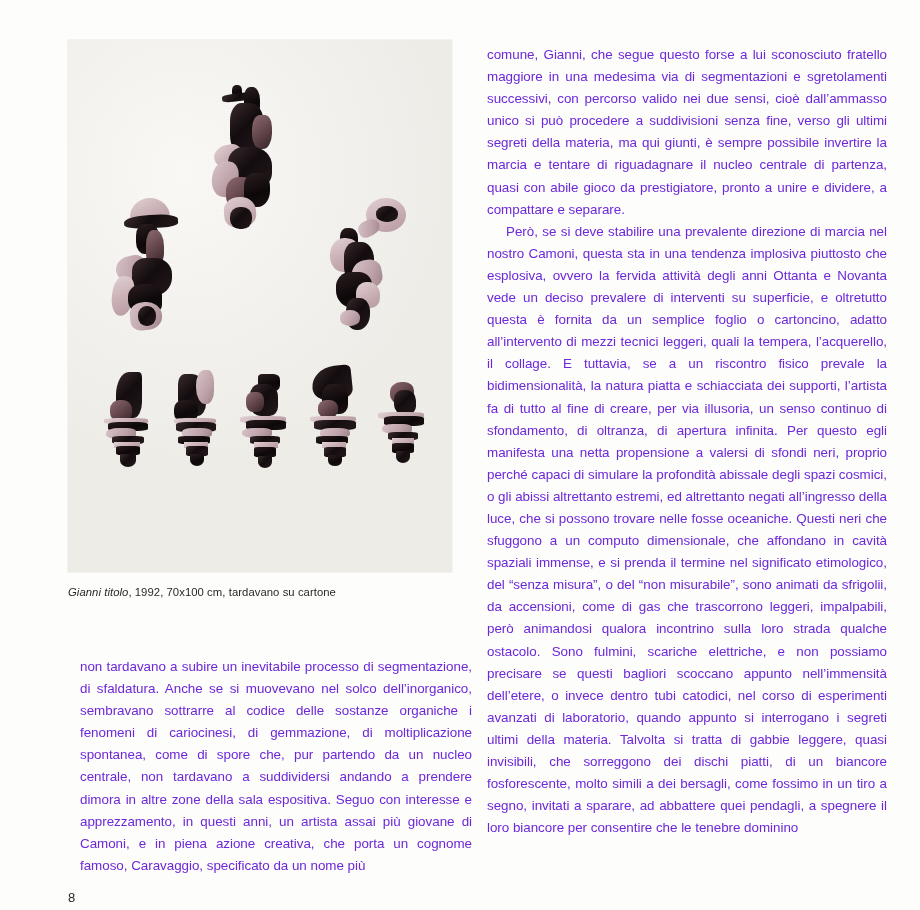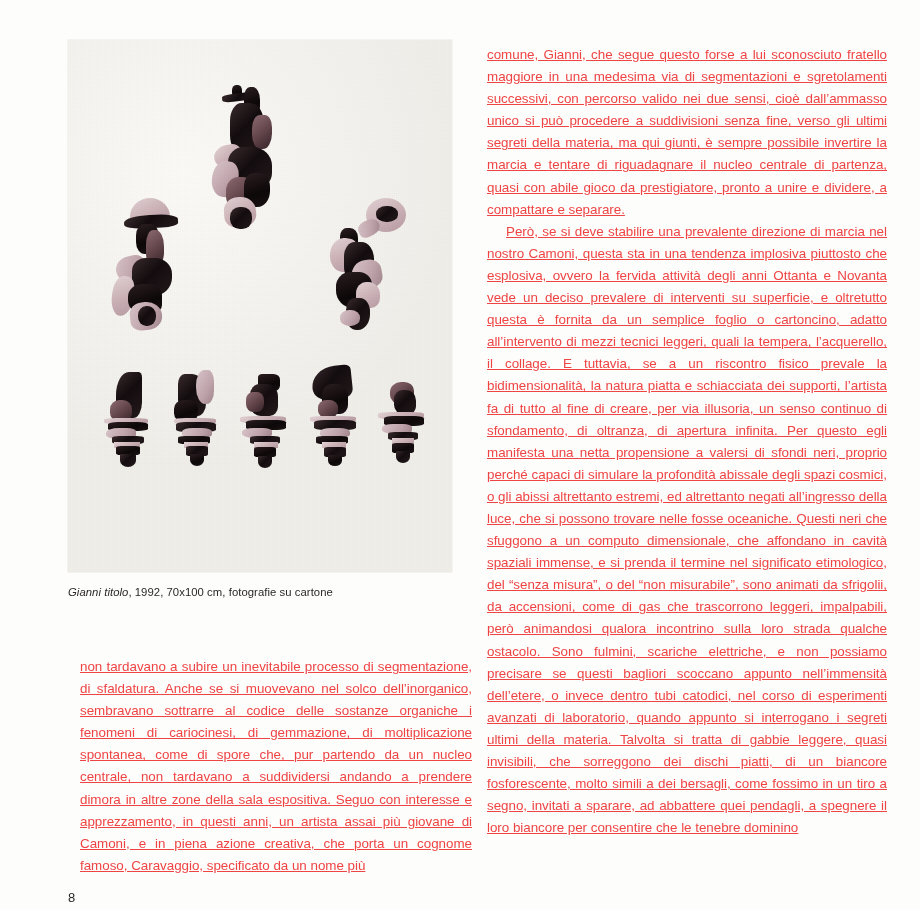--- a/index.html
+++ b/index.html
@@ -75,23 +75,22 @@
     color: #2c2829;
     white-space: nowrap;
   }
   .caption i { font-style: italic; }
 
   
   .bodytext {
     font-size: 13.4px;
     line-height: 22.1px;
     text-align: justify;
-    color: #ef4444;
+    color: #6d28d9;
     letter-spacing: -0.002em;
-    text-decoration: underline;
     -webkit-font-smoothing: antialiased;
   }
   .bodytext p { margin: 0; }
   .bodytext p.indent { text-indent: 19px; }
 
   .col-left .bodytext {
     position: absolute;
     top: 616px;
     left: 12px;
     width: 392px;
@@ -227,21 +226,21 @@
         <div class="blob d1" style="left:10px; top:50px; width:30px; height:8px; border-radius:22%;"></div>
         <div class="blob pale" style="left:14px; top:56px; width:22px; height:6px;"></div>
         <div class="blob d2" style="left:14px; top:61px; width:22px; height:10px; border-radius:18%;"></div>
         <div class="blob d1" style="left:18px; top:69px; width:14px; height:12px; border-radius:10% 10% 50% 50%;"></div>
       </div>
 
       <div class="plate-grain"></div>
     </div>
 
     <div class="caption">
-      <i>Gianni titolo</i><span>, 1992, 70x100 cm, fotografie su cartone</span>
+      <i>Gianni titolo</i><span>, 1992, 70x100 cm, tardavano su cartone</span>
     </div>
 
     <div class="bodytext">
       <p>non tardavano a subire un inevitabile processo di segmentazione, di sfaldatura. Anche se si muovevano nel solco dell’inorganico, sembravano sottrarre al codice delle sostanze organiche i fenomeni di cariocinesi, di gemmazione, di moltiplicazione spontanea, come di spore che, pur partendo da un nucleo centrale, non tardavano a suddividersi andando a prendere dimora in altre zone della sala espositiva. Seguo con interesse e apprezzamento, in questi anni, un artista assai più giovane di Camoni, e in piena azione creativa, che porta un cognome famoso, Caravaggio, specificato da un nome più</p>
     </div>
 
     <div class="folio">8</div>
   </div>
 
   <div class="col-right">

